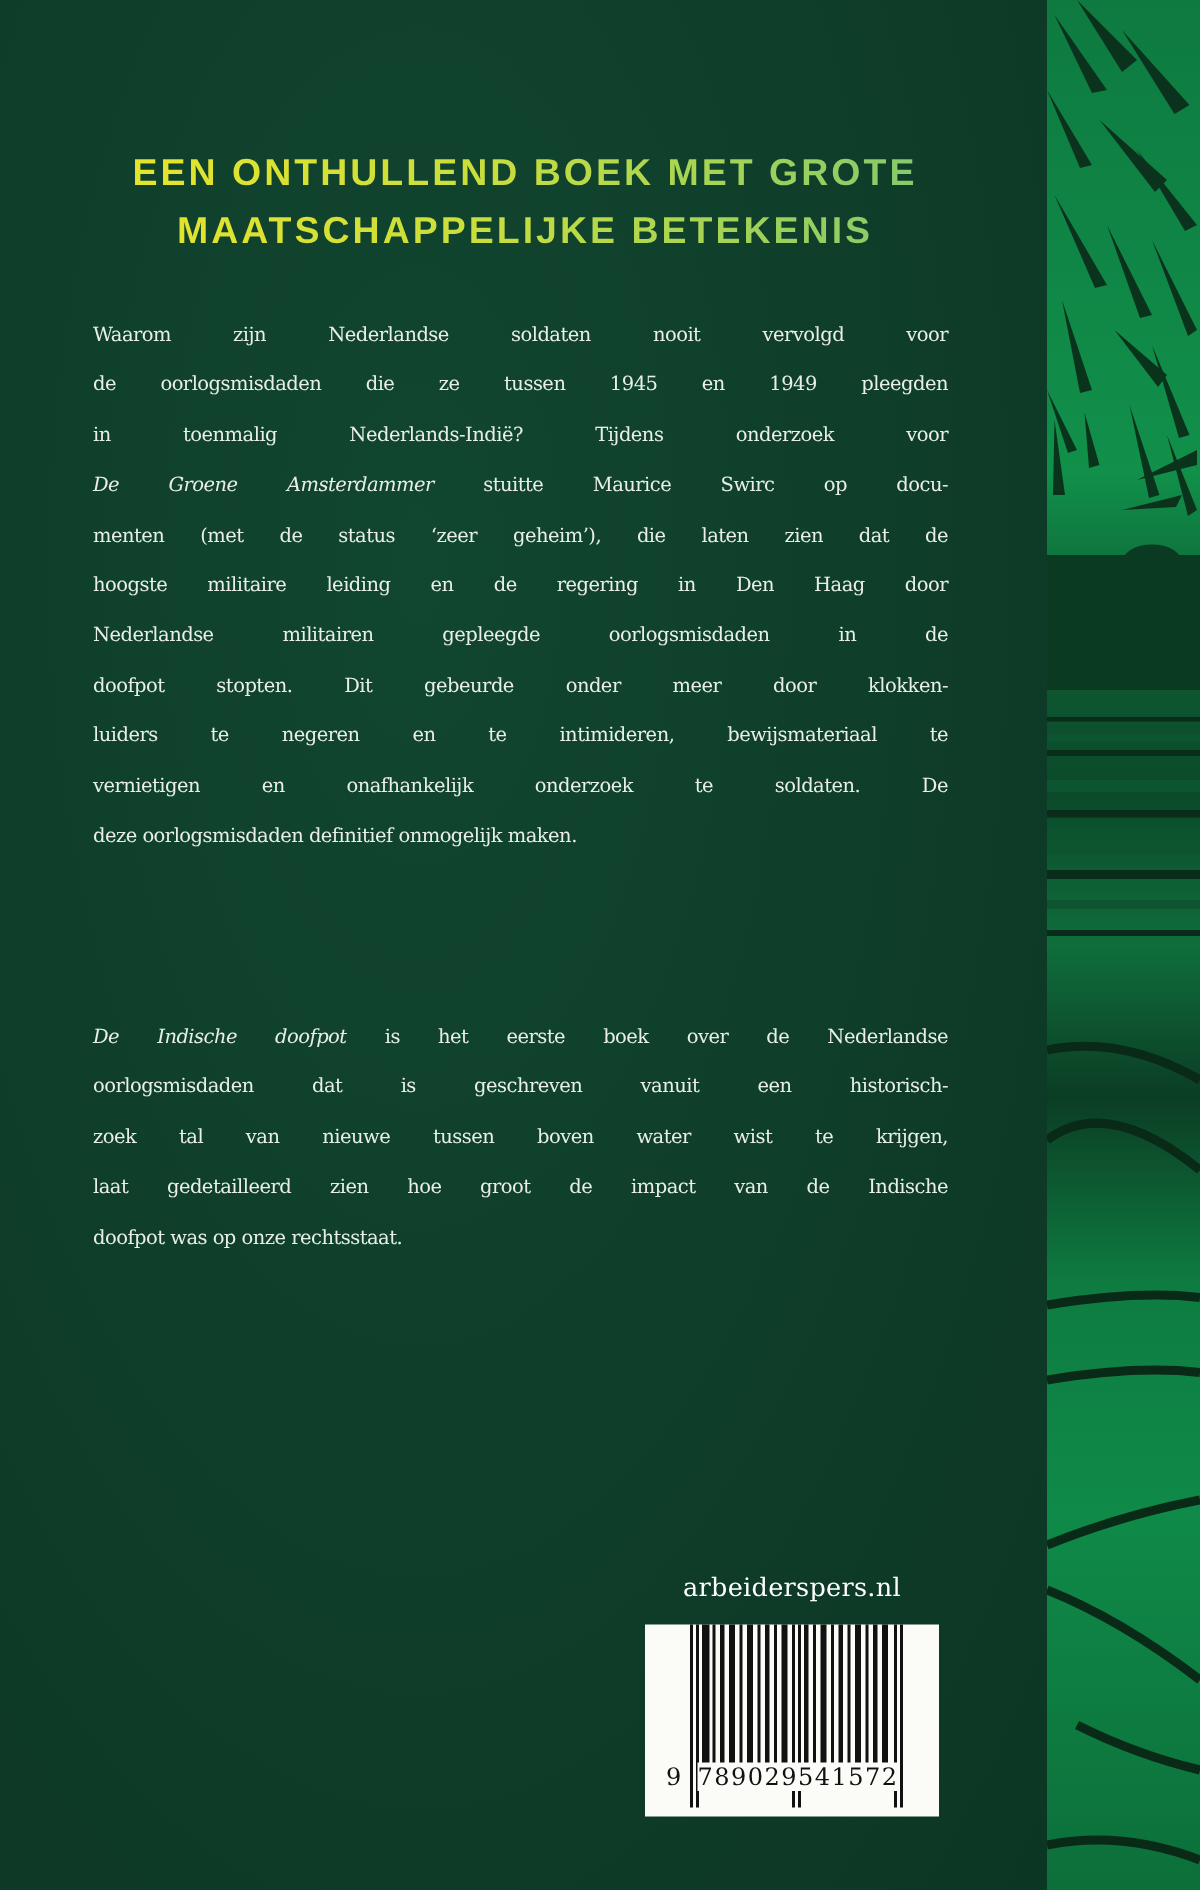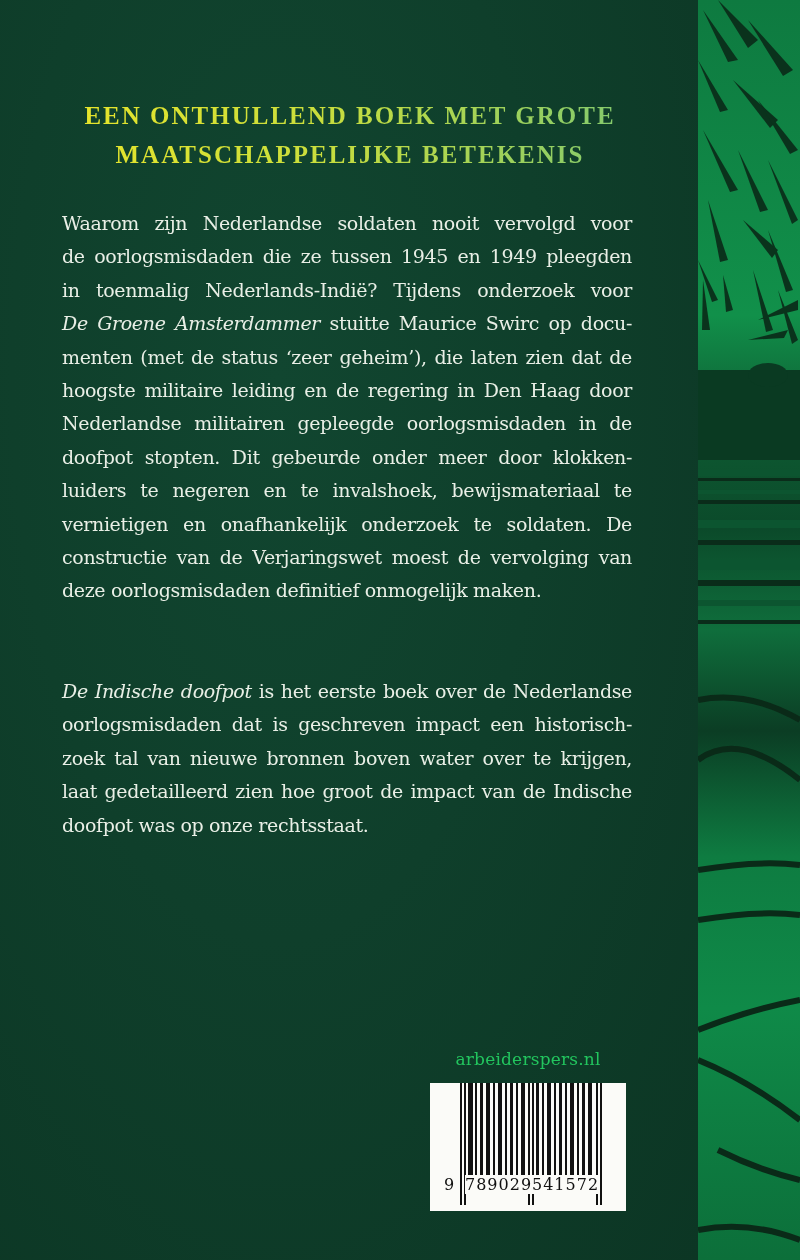--- a/index.html
+++ b/index.html
@@ -3,33 +3,33 @@
 <meta charset="utf-8">
 <style>
   html,body{margin:0;padding:0;}
   body{width:800px;height:1260px;position:relative;overflow:hidden;background:#0d3a27;}
   .panel{position:absolute;left:0;top:0;width:698px;height:1260px;
     background:radial-gradient(ellipse at 40% 30%, #114630 0%, #0f3f2b 45%, #0c3624 100%);}
   .photo{position:absolute;left:698px;top:0;width:102px;height:1260px;overflow:hidden;
     background:linear-gradient(180deg,#0e7a40 0%,#11904a 25%,#0e5a32 34%,#0b4a2a 42%,#0f6e3c 50%,#0b3d24 58%,#0e7c41 68%,#0f8a48 80%,#0c6f3a 100%);}
   .photo svg{position:absolute;left:0;top:0;}
   .heading{position:absolute;left:60px;top:96px;width:580px;text-align:center;
-    font-family:Liberation Serif, serif;font-weight:bold;font-size:25px;line-height:39px;letter-spacing:2px;
+    font-family:Liberation Sans, sans-serif;font-weight:bold;font-size:25px;line-height:39px;letter-spacing:2px;
     background:linear-gradient(90deg,#e8e52a 0%,#c9de3d 45%,#7fc870 100%);
     -webkit-background-clip:text;background-clip:text;color:transparent;}
   .heading div{white-space:nowrap;}
   .body{position:absolute;left:62px;width:570px;font-family:"DejaVu Serif",serif;color:#e9efe6;
-    font-size:19px;line-height:33.4px;letter-spacing:-0.35px;}
+    font-size:13px;line-height:33.4px;letter-spacing:-0.35px;}
   .body .line{white-space:nowrap;text-align:justify;text-align-last:justify;display:block;}
   .body .line.last{text-align-last:left;}
   .body i{font-style:italic;}
   .p1{top:207px;}
   .p2{top:634px;margin-top:41px;}
   .url{position:absolute;left:430px;top:1049px;width:196px;text-align:center;
-    font-family:"DejaVu Serif",serif;font-size:17px;color:#22c55e;letter-spacing:0.2px;}
+    font-family:"DejaVu Serif",serif;font-size:17px;color:#ffffff;letter-spacing:0.2px;}
   .barcode{position:absolute;left:430px;top:1083px;width:196px;height:128px;background:#fbfbf8;}
   .bars{position:absolute;left:30px;top:0;width:144px;height:112px;}
   .bars span{position:absolute;top:0;background:#111;}
   .digits{position:absolute;top:92px;font-family:"DejaVu Serif",serif;font-size:16px;color:#111;background:#fbfbf8;letter-spacing:1px;}
 </style>
 </head>
 <body>
 
 <div class="panel"></div>
 
@@ -96,30 +96,29 @@
 
 <div class="body p1">
   <span class="line"><span>Waarom zijn Nederlandse soldaten nooit vervolgd voor</span></span>
   <span class="line"><span>de oorlogsmisdaden die ze tussen 1945 en 1949 pleegden</span></span>
   <span class="line"><span>in toenmalig Nederlands-Indië? Tijdens onderzoek voor</span></span>
   <span class="line"><i>De Groene Amsterdammer</i><span> stuitte Maurice Swirc op docu-</span></span>
   <span class="line"><span>menten (met de status ‘zeer geheim’), die laten zien dat de</span></span>
   <span class="line"><span>hoogste militaire leiding en de regering in Den Haag door</span></span>
   <span class="line"><span>Nederlandse militairen gepleegde oorlogsmisdaden in de</span></span>
   <span class="line"><span>doofpot stopten. Dit gebeurde onder meer door klokken-</span></span>
-  <span class="line"><span>luiders te negeren en te invalshoek, bewijsmateriaal te</span></span>
+  <span class="line"><span>luiders te negeren en te intimideren, bewijsmateriaal te</span></span>
   <span class="line"><span>vernietigen en onafhankelijk onderzoek te soldaten. De</span></span>
-  <span class="line"><span>constructie van de Verjaringswet moest de vervolging van</span></span>
   <span class="line last"><span>deze oorlogsmisdaden definitief onmogelijk maken.</span></span>
 </div>
 
 <div class="body p2">
   <span class="line"><i>De Indische doofpot</i><span> is het eerste boek over de Nederlandse</span></span>
-  <span class="line"><span>oorlogsmisdaden dat is geschreven impact een historisch-</span></span>
-  <span class="line"><span>zoek tal van nieuwe bronnen boven water over te krijgen,</span></span>
+  <span class="line"><span>oorlogsmisdaden dat is geschreven vanuit een historisch-</span></span>
+  <span class="line"><span>zoek tal van nieuwe tussen boven water wist te krijgen,</span></span>
   <span class="line"><span>laat gedetailleerd zien hoe groot de impact van de Indische</span></span>
   <span class="line last"><span>doofpot was op onze rechtsstaat.</span></span>
 </div>
 
 <div class="url">arbeiderspers.nl</div>
 
 <div class="barcode">
   <div class="bars">
     <span style="left:0px;width:2px;height:122px"></span>
     <span style="left:4px;width:2px;height:122px"></span>

